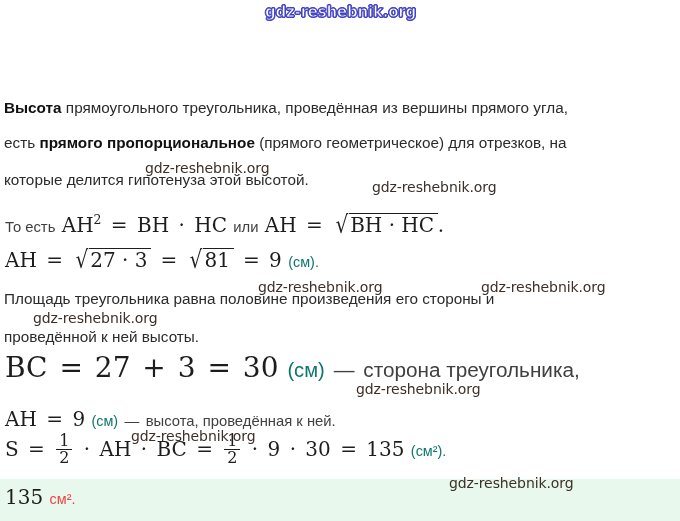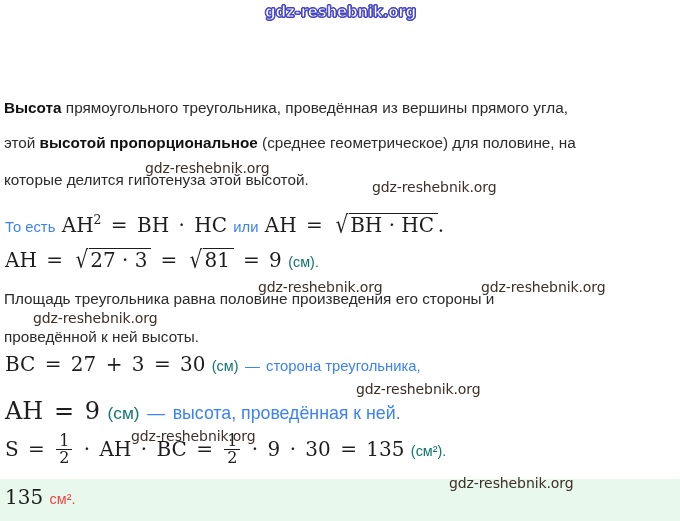--- a/index.html
+++ b/index.html
@@ -74,21 +74,21 @@
   .math .unit {
     font-family: "Liberation Sans", sans-serif;
     font-style: normal;
     font-size: 0.72em;
     color: #0f766e;
   }
   .math .ru {
     font-family: "Liberation Sans", sans-serif;
     font-style: normal;
     font-size: 0.74em;
-    color: #3b82f6;
+    color: #404040;
   }
   .math sup { font-size: 0.62em; vertical-align: super; }
 
   
   .sqrt {
     display: inline-block;
     position: relative;
     padding-left: 0.08em;
     white-space: nowrap;
   }
@@ -118,22 +118,22 @@
   }
   .frac .num { display: block; padding: 0 3px; }
   .frac .den {
     display: block;
     padding: 0 3px;
     border-top: 1.3px solid #1d1d1d;
   }
 
   .m1 { top: 212px; font-size: 20px; }
   .m2 { top: 247px; font-size: 20px; }
-  .m3 { top: 354px; font-size: 20px; }
-  .m4 { top: 399px; font-size: 24px; }
+  .m3 { top: 354px; font-size: 28px; }
+  .m4 { top: 409px; font-size: 20px; }
   .m5 { top: 434px; font-size: 20px; }
 
   
   .wm {
     position: absolute;
     font-family: "DejaVu Sans", sans-serif;
     font-size: 14px;
     color: #3c2f28;
     white-space: nowrap;
     letter-spacing: -0.1px;
@@ -165,21 +165,21 @@
 </style>
 </head>
 <body>
 
 <div class="page">
 
   <div class="wm-top">gdz-reshebnik.org</div>
 
   <div class="prose l1"><b>Высота</b><span> прямоугольного треугольника, проведённая из вершины прямого угла,</span></div>
 
-  <div class="prose l2"><span>этой </span><b>высотой пропорциональное</b><span> (среднее геометрическое) для половине, на</span></div>
+  <div class="prose l2"><span>есть </span><b>прямого пропорциональное</b><span> (прямого геометрическое) для отрезков, на</span></div>
 
   <div class="prose l3">которые делится гипотенуза этой высотой.</div>
 
   <div class="math m1">
     <span class="ru">То есть</span>
     <span class="v">AH</span><sup class="n">2</sup>
     <span class="op">=</span>
     <span class="v">BH</span>
     <span class="op">·</span>
     <span class="v">HC</span>

